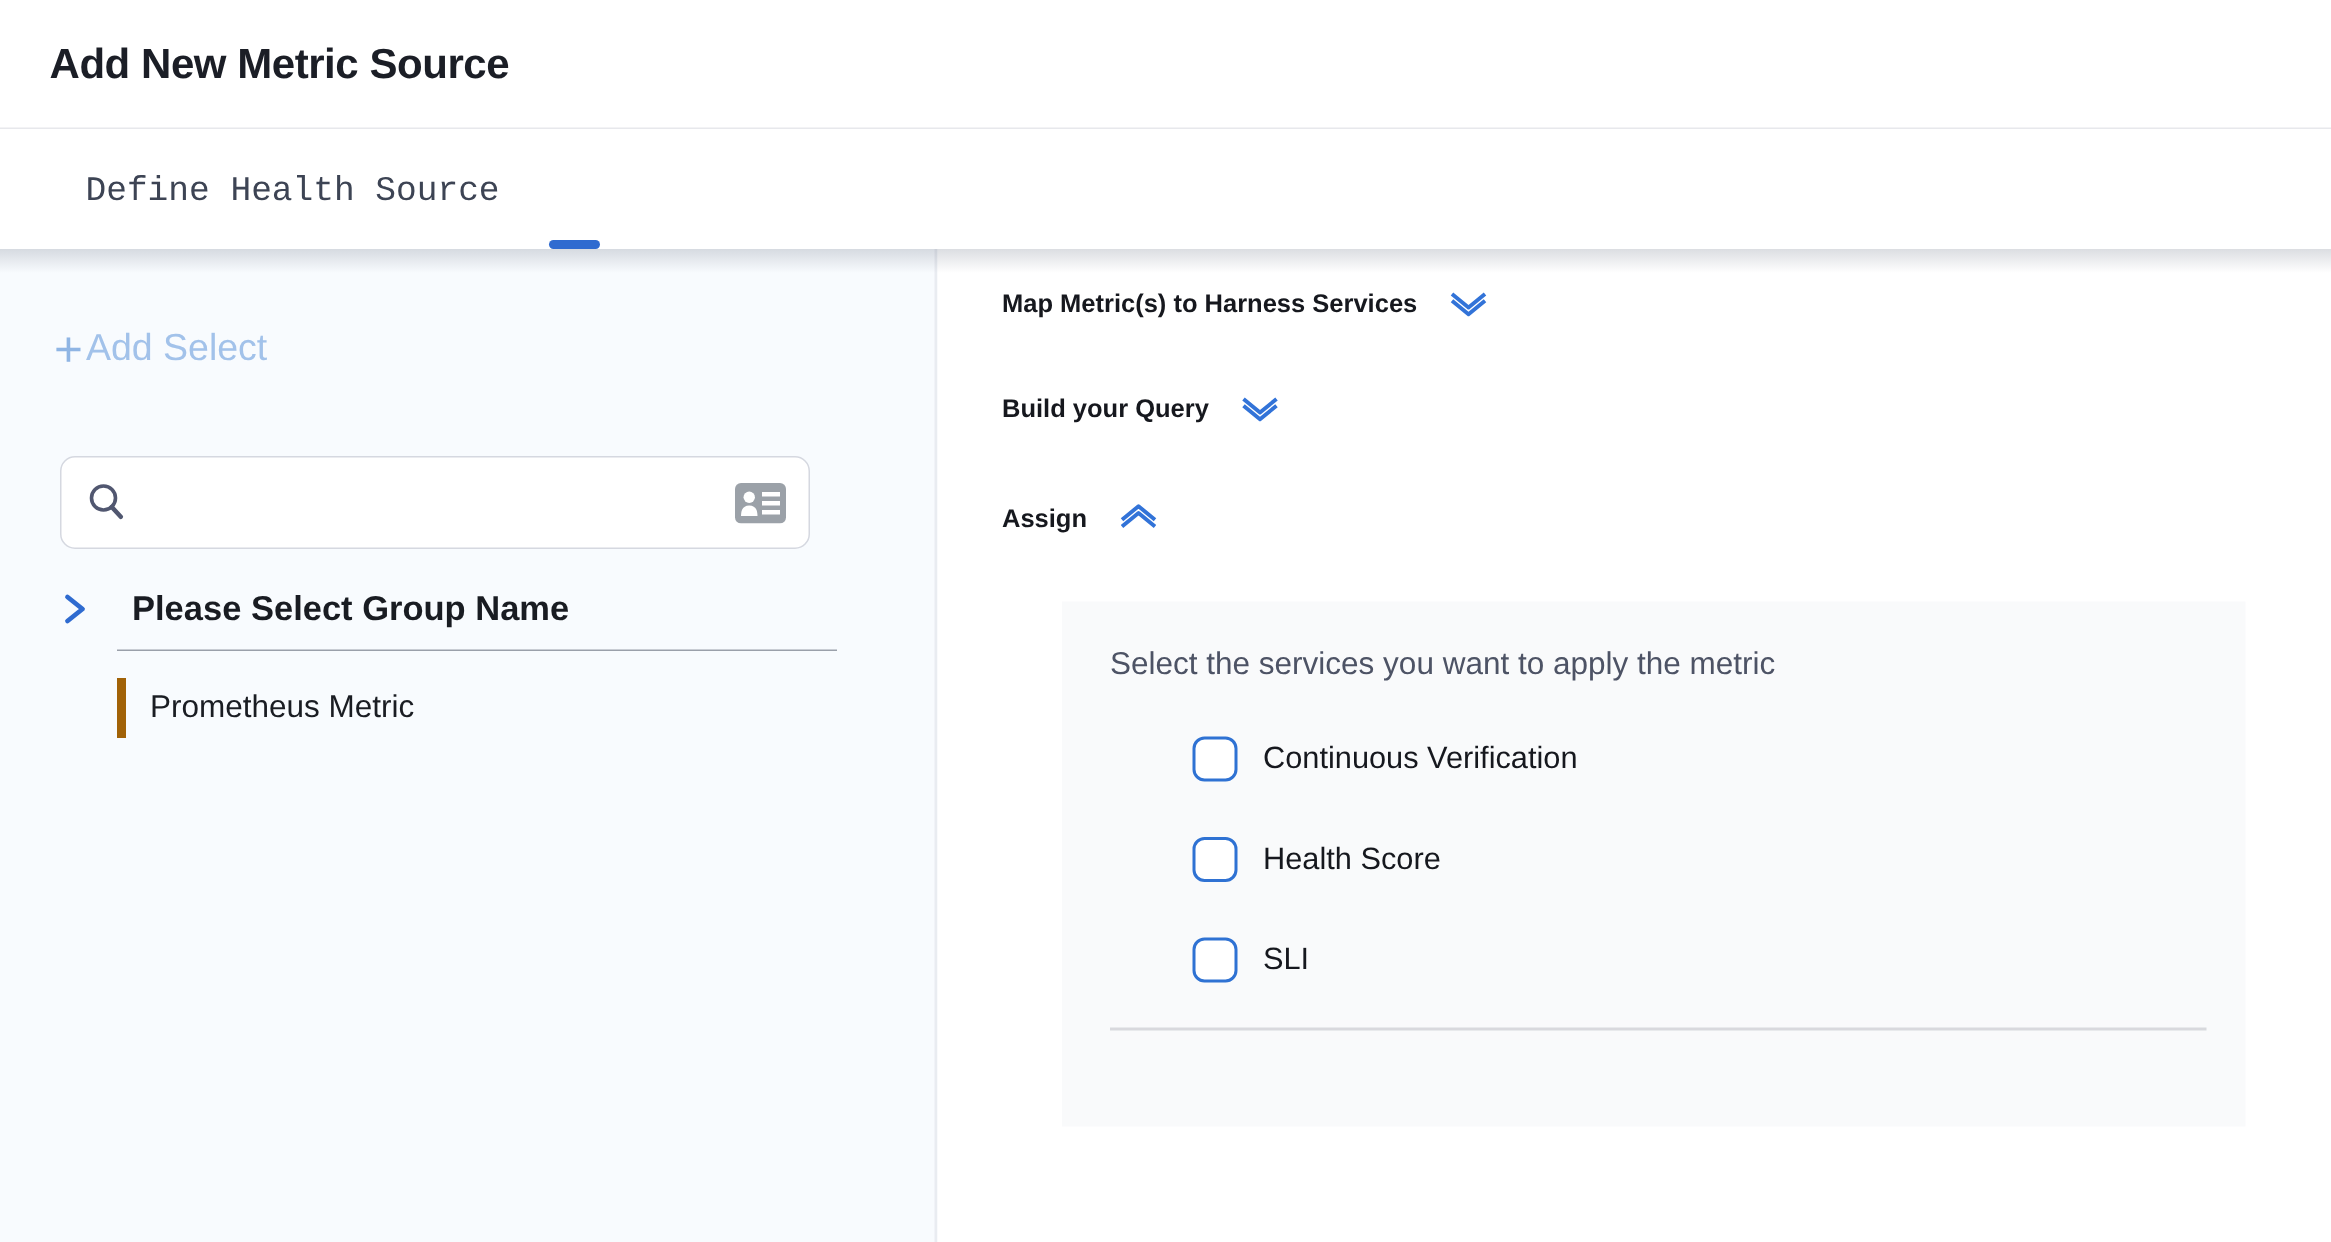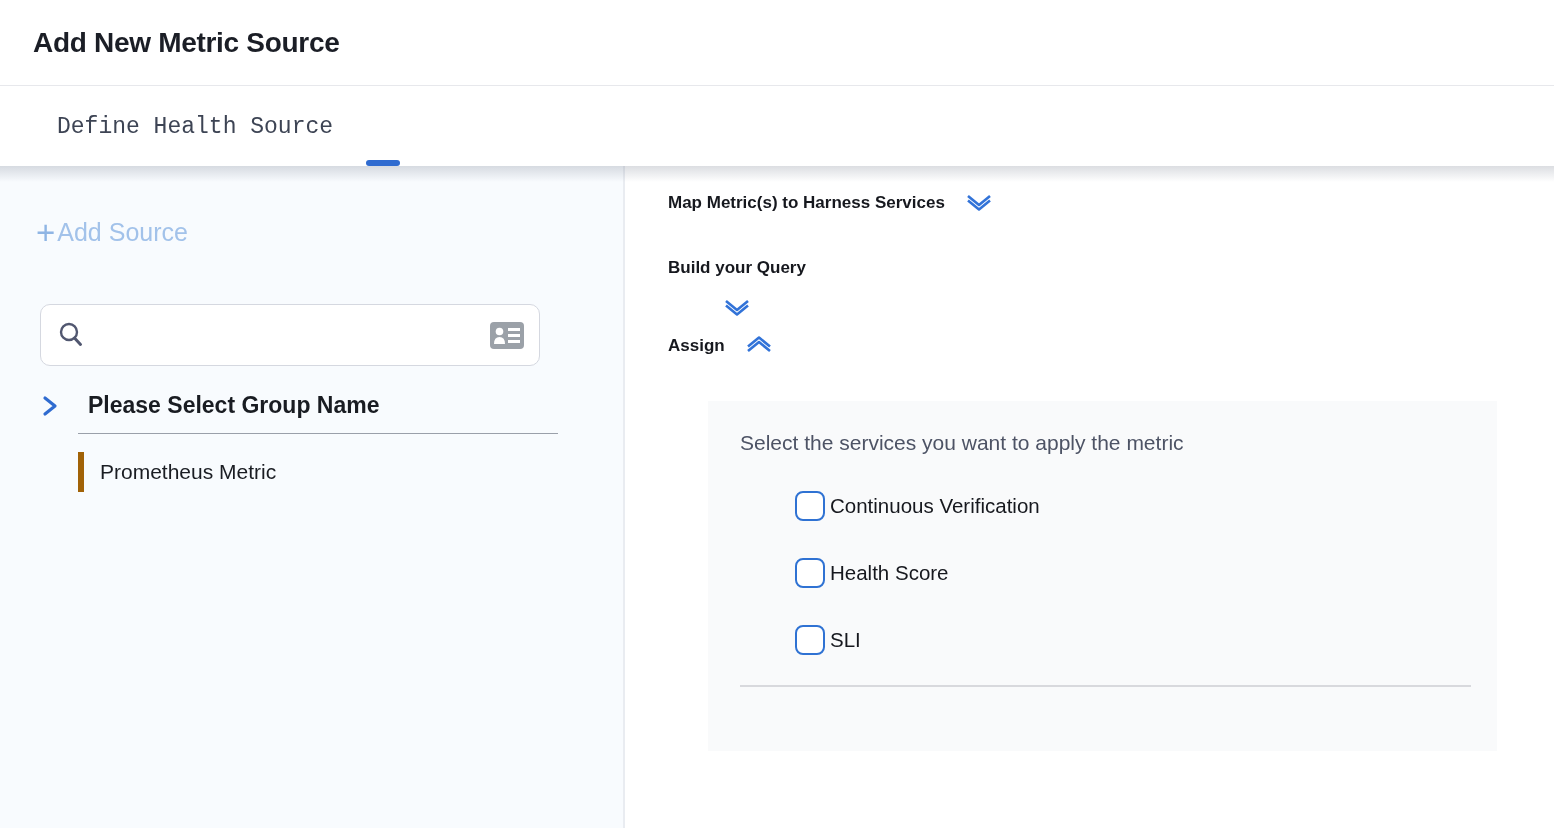--- a/index.html
+++ b/index.html
@@ -45,27 +45,27 @@
 
   .metric-item { position:absolute; top:286px; left:78px; width:480px; height:40px; display:flex;
                  align-items:center; cursor:pointer; border-left:6px solid #a16207; padding-left:16px; }
   .metric-item .mlabel { font-size:21px; color:#1a1d23; }
 
   
   .section { position:absolute; left:43px; display:flex; align-items:center; gap:18px;
              cursor:pointer; height:30px; }
   .section .slabel { font-size:17px; font-weight:700; color:#16181e; white-space:nowrap; }
   .section-0 { top:22px; }
-  .section-1 { top:92px;flex-direction:column; }
+  .section-1 { top:92px; }
   .section-2 { top:160px;align-items:flex-end; }
 
   
   .panel { position:absolute; left:83px; top:235px; width:789px; height:350px; background:#f9fafb; }
   .panel-title { position:absolute; left:32px; top:30px; font-size:21px; color:#4d5365; }
-  .option { position:absolute; left:87px; display:flex; align-items:center; gap:5px; height:34px; cursor:pointer; }
+  .option { position:absolute; left:87px; display:flex; align-items:center; gap:17px; height:34px; cursor:pointer; }
   .option-0 { top:88px; }
   .option-1 { top:155px; }
   .option-2 { top:222px; }
   .checkbox { width:30px; height:30px; border:2px solid #2f72d3; border-radius:8px; background:#fff; flex:none; }
   .option-label { font-size:20.5px; color:#16181e; }
   .panel-divider { position:absolute; left:32px; top:284px; width:731px; height:2px; background:#d8d9dd; }
 
   svg { display:block; }
 </style>
 </head>
@@ -86,21 +86,21 @@
     </div>
   </div>
   <div class="tab-shadow"></div>
 
   <div class="content">
 
     <div class="sidebar">
 
       <div class="add-metric">
         <span class="plus">+</span>
-        <span class="lbl">Add Source</span>
+        <span class="lbl">Add Select</span>
       </div>
 
       <div class="search-wrap">
         <span>
           <svg width="30" height="30" viewBox="0 0 30 30">
             <circle cx="13" cy="12" r="8" fill="none" stroke="#515770" stroke-width="2.4"></circle>
             <line x1="18.5" y1="18" x2="24.5" y2="24.5" stroke="#515770" stroke-width="3" stroke-linecap="round"></line>
           </svg>
         </span>
         <input class="search-input" type="text" placeholder="" style="">

